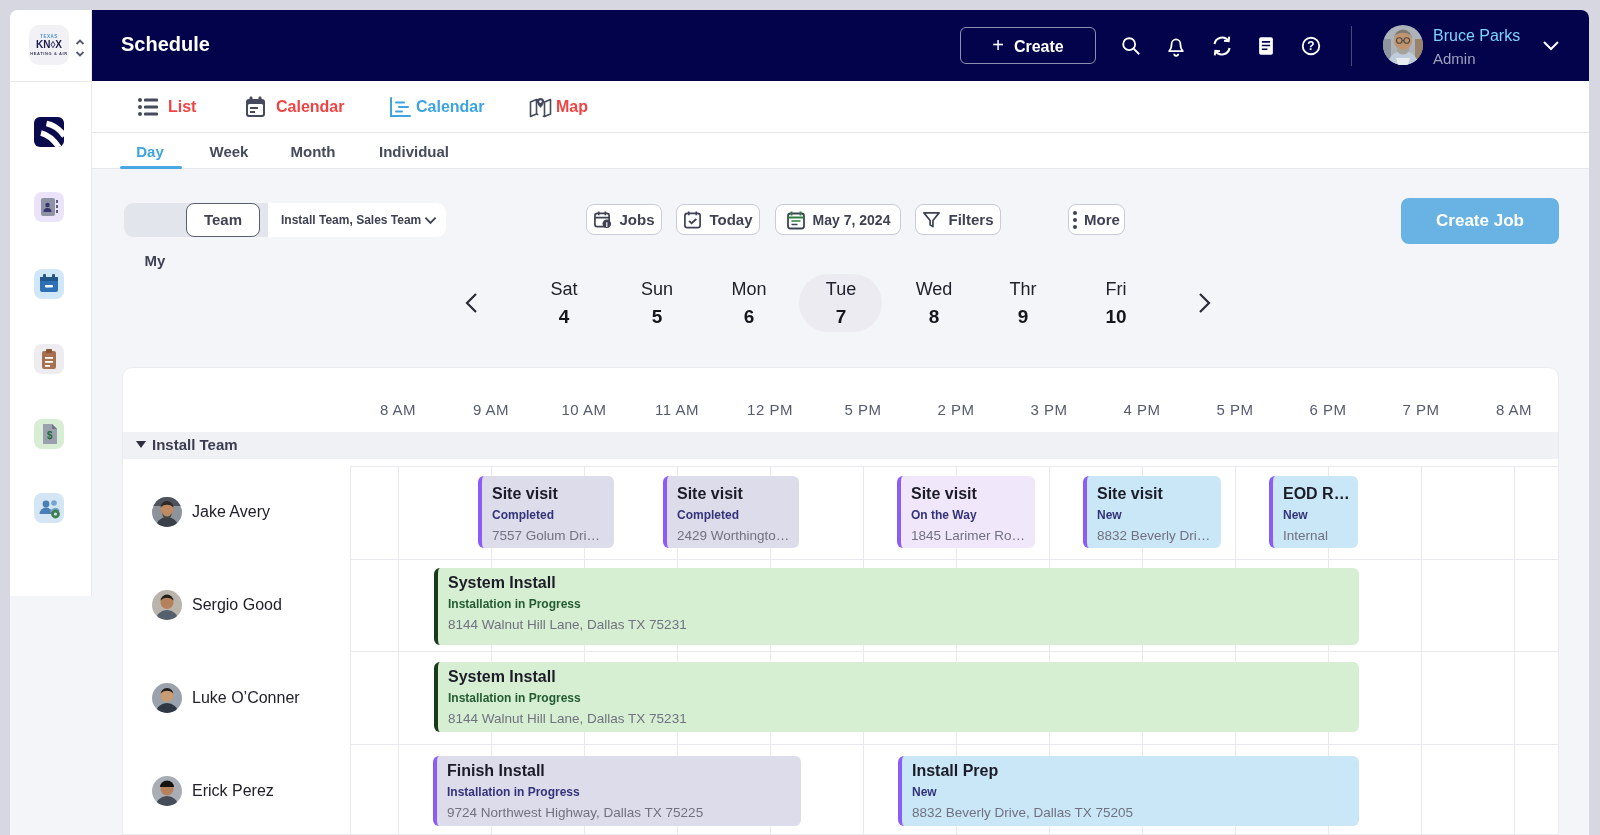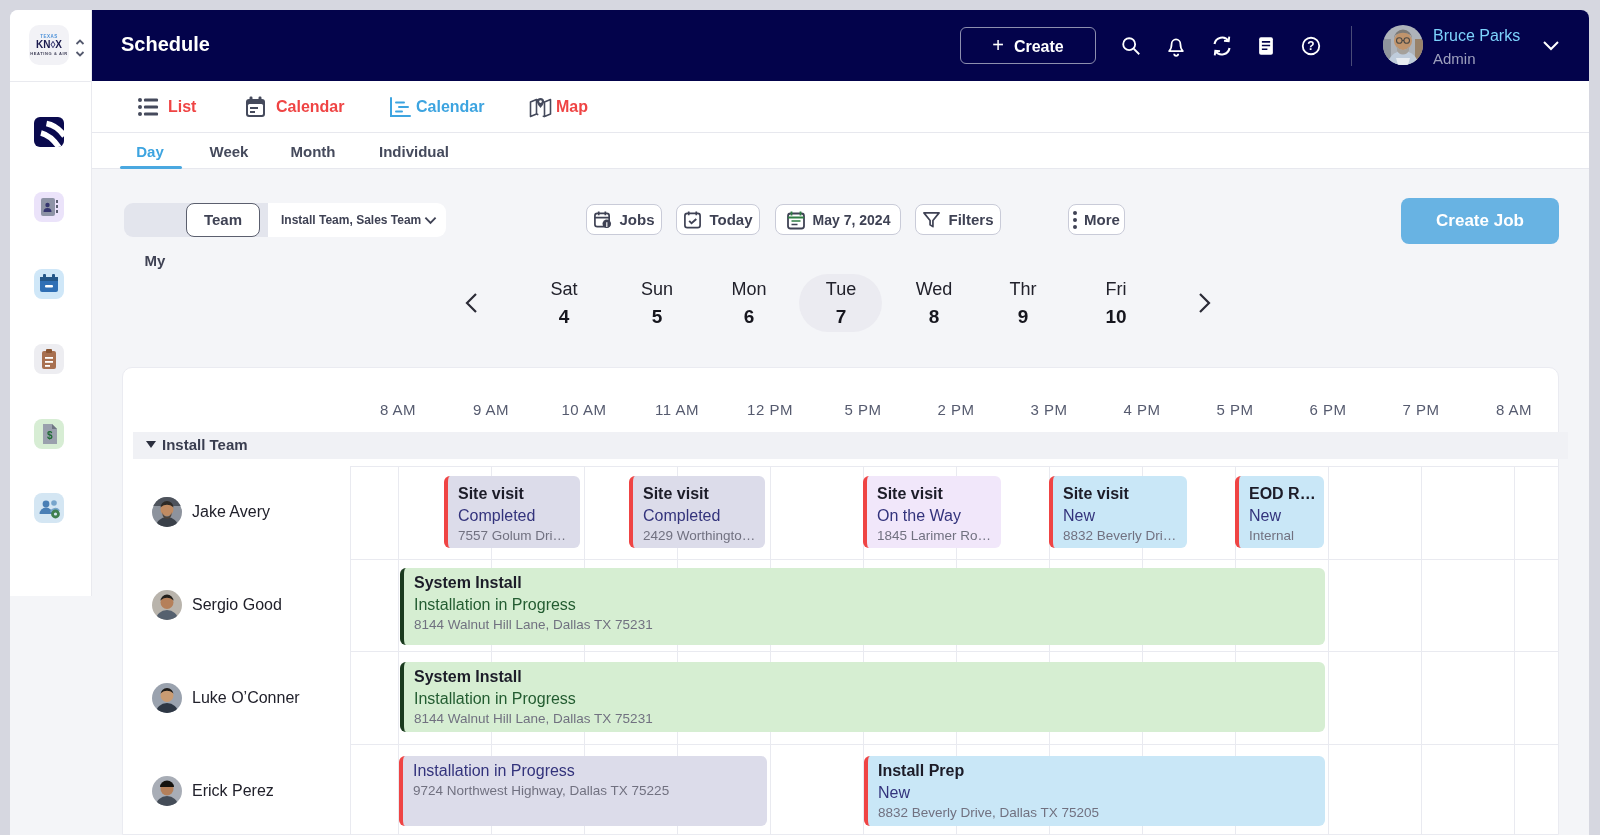--- a/index.html
+++ b/index.html
@@ -35,29 +35,29 @@
 #toggle .team { position:absolute; left:62px; top:0px; width:74px; height:34px; background:#fff; border:1.5px solid #5b5f6e; border-radius:8px; text-align:center; line-height:31px; color:#3f4254; font-size:15px; font-weight:bold; }
 #toggle .dd { position:absolute; left:144px; top:0; width:178px; height:34px; background:#ffffff; border-radius:0 9px 9px 0; color:#3f4254; font-size:12px; font-weight:bold; line-height:34px; padding-left:13px; white-space:nowrap; }
 
 .dayitem { position:absolute; top:269px; width:64px; text-align:center; transform:translateX(-50%); }
 .dayitem .dn { font-size:18px; color:#21212b; display:block; line-height:20px; }
 .dayitem .num { font-size:19px; color:#16161e; font-weight:bold; display:block; margin-top:7px; line-height:22px; }
 #tuepill { position:absolute; left:789px; top:264px; width:83px; height:58px; background:#ebebf1; border-radius:29px; }
 
 #panel { position:absolute; left:112px; top:357px; width:1437px; height:468px; background:#fff; border:1px solid #eaebf1; border-radius:10px 10px 0 0; }
 .tlabel { position:absolute; top:399px; font-size:15px; color:#565b6f; transform:translate(-50%,-50%); letter-spacing:0.5px; white-space:nowrap; }
-#teamband { position:absolute; left:123px; top:422px; width:1435px; height:27px; background:#f0f1f5; }
+#teamband { position:absolute; left:113px; top:422px; width:1435px; height:27px; background:#f0f1f5; }
 #teamband .t { position:absolute; left:29px; top:12px; transform:translateY(-50%); font-size:15px; font-weight:bold; color:#3a3e50; }
 .vline { position:absolute; top:456px; width:1px; height:369px; background:#e9eaf0; }
 .hline { position:absolute; left:340px; width:1208px; height:1px; background:#e9eaf0; }
 .person { position:absolute; left:142px; width:200px; height:30px; }
 .person .nm { position:absolute; left:40px; top:15px; transform:translateY(-50%); font-size:16px; color:#21212b; white-space:nowrap; }
-.card { position:absolute; border-radius:6px; border-left:4px solid #ef4444; padding:7px 0 0 10px; overflow:hidden; }
+.card { position:absolute; border-radius:6px; border-left:4px solid #8b5cf6; padding:7px 0 0 10px; overflow:hidden;margin-left:34px; }
 .card .t1 { font-size:16px; font-weight:bold; color:#1c1c28; line-height:22px; white-space:nowrap; }
-.card .t2 { font-size:16px; font-weight:normal; color:#33337c; line-height:21px; white-space:nowrap; }
+.card .t2 { font-size:12px; font-weight:bold; color:#33337c; line-height:21px; white-space:nowrap; }
 .card .t3 { font-size:13.5px; color:#717180; line-height:20px; white-space:nowrap; }
 .card.green { border-left-color:#1a3a1e; }
 .card.green .t2 { color:#235c31; }
 .card.bar { padding-top:4px; }
 </style>
 </head>
 <body>
 <div id="app">
   <div id="sidebar">
     <div id="logobox">
@@ -460,20 +460,21 @@
       <div class="t1">System Install</div>
         <div class="t2">Installation in Progress</div>
         <div class="t3">8144 Walnut Hill Lane, Dallas TX 75231</div>
     </div>
     <div class="card green bar" style="left:390px;top:652px;width:925px;height:70px;background:#d6eed2;">
       <div class="t1">System Install</div>
         <div class="t2">Installation in Progress</div>
         <div class="t3">8144 Walnut Hill Lane, Dallas TX 75231</div>
     </div>
     <div class="card bar" style="left:389px;top:746px;width:368px;height:70px;background:#dcdcea;">
+      <div class="t1">Finish Install</div>
         <div class="t2">Installation in Progress</div>
         <div class="t3">9724 Northwest Highway, Dallas TX 75225</div>
     </div>
     <div class="card bar" style="left:854px;top:746px;width:461px;height:70px;background:#c9e7f7;">
       <div class="t1">Install Prep</div>
         <div class="t2">New</div>
         <div class="t3">8832 Beverly Drive, Dallas TX 75205</div>
     </div>
   </div>
 </div>

